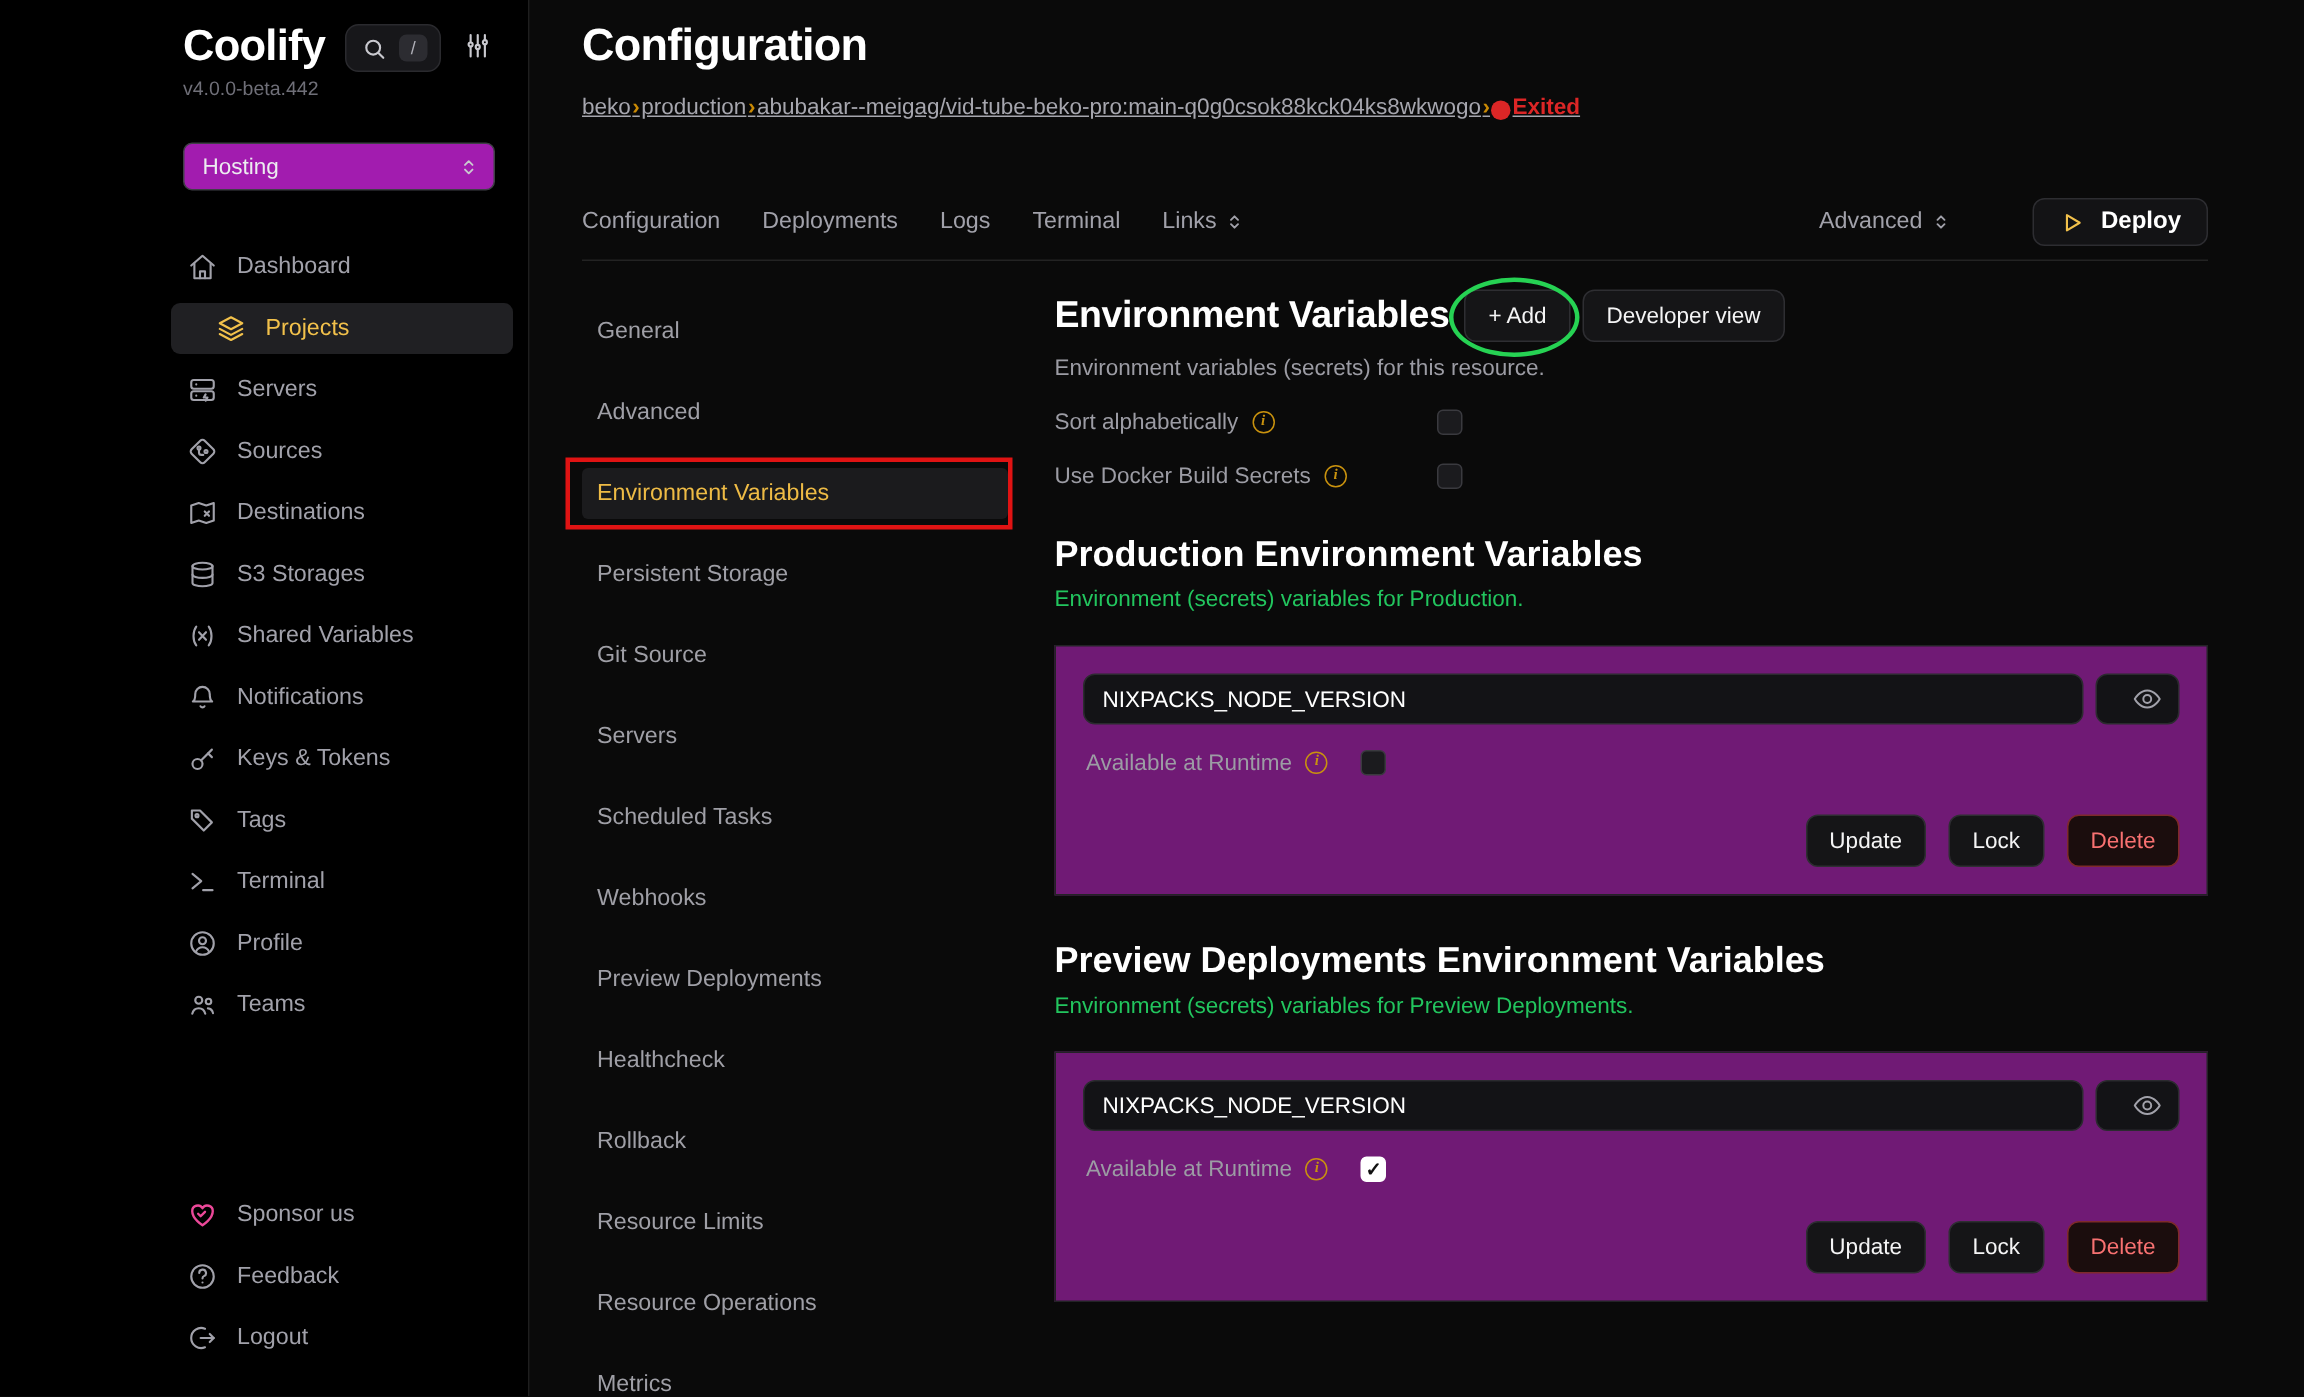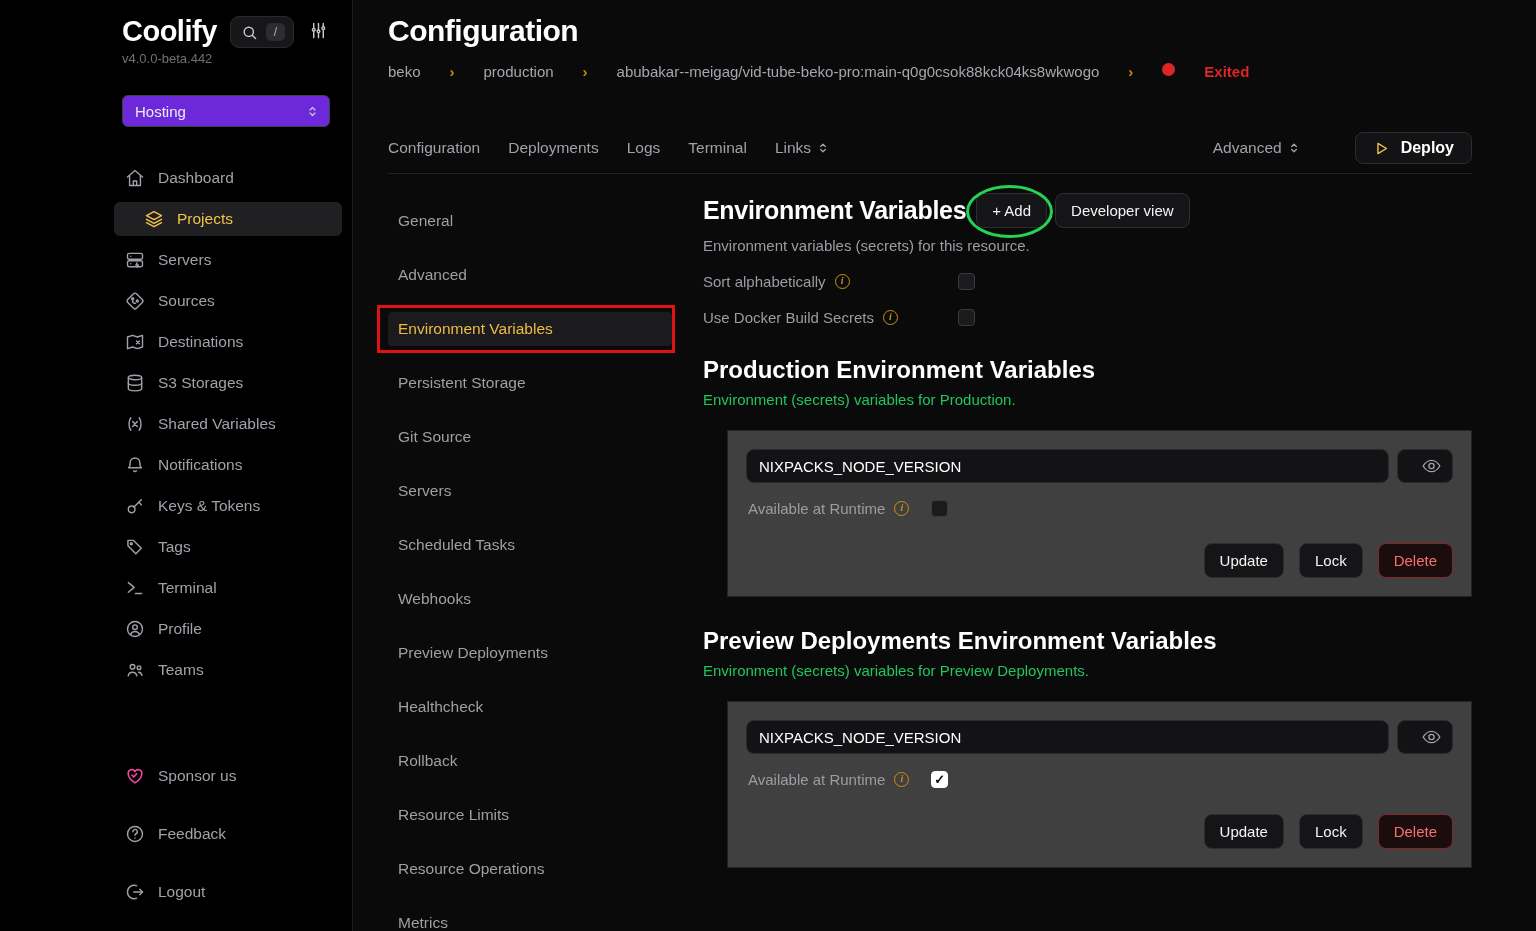--- a/index.html
+++ b/index.html
@@ -25,40 +25,40 @@
     display:flex; align-items:center; gap:8px;
     background:#17171a; border:1px solid #2a2a2e; border-radius:9px;
     padding:6px 8px 6px 10px; cursor:pointer;
   }
   .kbd { background:#2c2c31; color:#b0b0b8; border-radius:5px; font-size:12px; padding:2px 8px; }
   .sliders-btn { background:none; border:none; padding:0; margin-left:2px; cursor:pointer; }
   .version { color:#6f6f78; font-size:13px; margin-top:3px; }
 
   .team-select {
     margin-top:29px; width:208px; height:32px;
-    background:#6d28d9; border:1px solid #3f3f46; border-radius:6px;
+    background:#a21caf; border:1px solid #3f3f46; border-radius:6px;
     display:flex; align-items:center; justify-content:space-between;
     padding:0 9px 0 12px; font-size:15px; color:#ececf0; cursor:pointer;
   }
 
   .side-nav { margin-top:34px; display:flex; flex-direction:column; gap:7px; margin-left:-8px; }
   .nav-item {
     display:flex; align-items:center; gap:13px;
     padding:7px 11px; border-radius:6px;
     color:#a1a1aa; font-size:15.5px; text-decoration:none; cursor:pointer;
   }
   .nav-item svg { flex:0 0 auto; }
   .nav-item.active { background:#202023; color:#f2c14b;padding-left:30px; }
   .side-spacer { flex:1; }
-  .side-footer { display:flex; flex-direction:column; gap:24px; margin-left:-8px; }
+  .side-footer { display:flex; flex-direction:column; gap:7px; margin-left:-8px; }
 
   
   .main { flex:1; padding:0 64px 0 35px; position:relative; }
   .page-title { font-size:30px; font-weight:bold; margin:14px 0 0; letter-spacing:-.5px; }
-  .breadcrumb { margin-top:15px; display:flex; align-items:flex-start; gap:29px; font-size:15px; color:#a6a6ae; }
+  .breadcrumb { margin-top:15px; display:flex; align-items:flex-end; gap:1px; font-size:15px; color:#a6a6ae;text-decoration:underline; }
   .crumb { color:#a6a6ae; text-decoration:none; cursor:pointer; }
   .crumb-sep { color:#ca8a04; font-weight:bold; font-size:15px; }
   .status-dot { width:13px; height:13px; border-radius:50%; background:#dc2626; }
   .status-text { color:#dc2626; font-weight:bold; }
 
   .tab-row {
     display:flex; align-items:center; gap:28px;
     margin-top:52px; padding-bottom:9px; border-bottom:1px solid #232323;
   }
   .tab { color:#a1a1aa; font-size:15.5px; text-decoration:none; display:flex; align-items:center; gap:5px; cursor:pointer; }
@@ -108,21 +108,21 @@
   .checkbox {
     width:17px; height:17px; border:1px solid #3a3a3f; border-radius:4px;
     background:#1b1b1e; cursor:pointer; display:flex; align-items:center; justify-content:center;
   }
   .checkbox.checked { background:#fff; border-color:#fff; }
   .checkbox.checked::after { content:"\2713"; color:#111; font-size:13px; font-weight:bold; }
 
   .h3 { font-size:24px; font-weight:bold; margin:30px 0 0; }
   .section-desc { color:#22c55e; font-size:15px; margin-top:7px; }
 
-  .panel { border:1px solid #232326; background:#404040; margin-top:22px; padding:18px 18px 14px 18px;margin-left:24px; }
+  .panel { border:1px solid #232326; background:#701a75; margin-top:22px; padding:18px 18px 14px 18px; }
   .var-row { display:flex; gap:8px; }
   .field { flex:1; position:relative; display:flex; }
   .input {
     width:100%; height:34px; background:#131316; border:1px solid #2b2b2f;
     border-radius:8px; color:#fff; font-size:15px; padding:0 12px;
     font-family:inherit; outline:none;
   }
   .field .input { padding-right:42px; }
   .eye-btn {
     position:absolute; right:11px; top:50%; transform:translateY(-50%);

